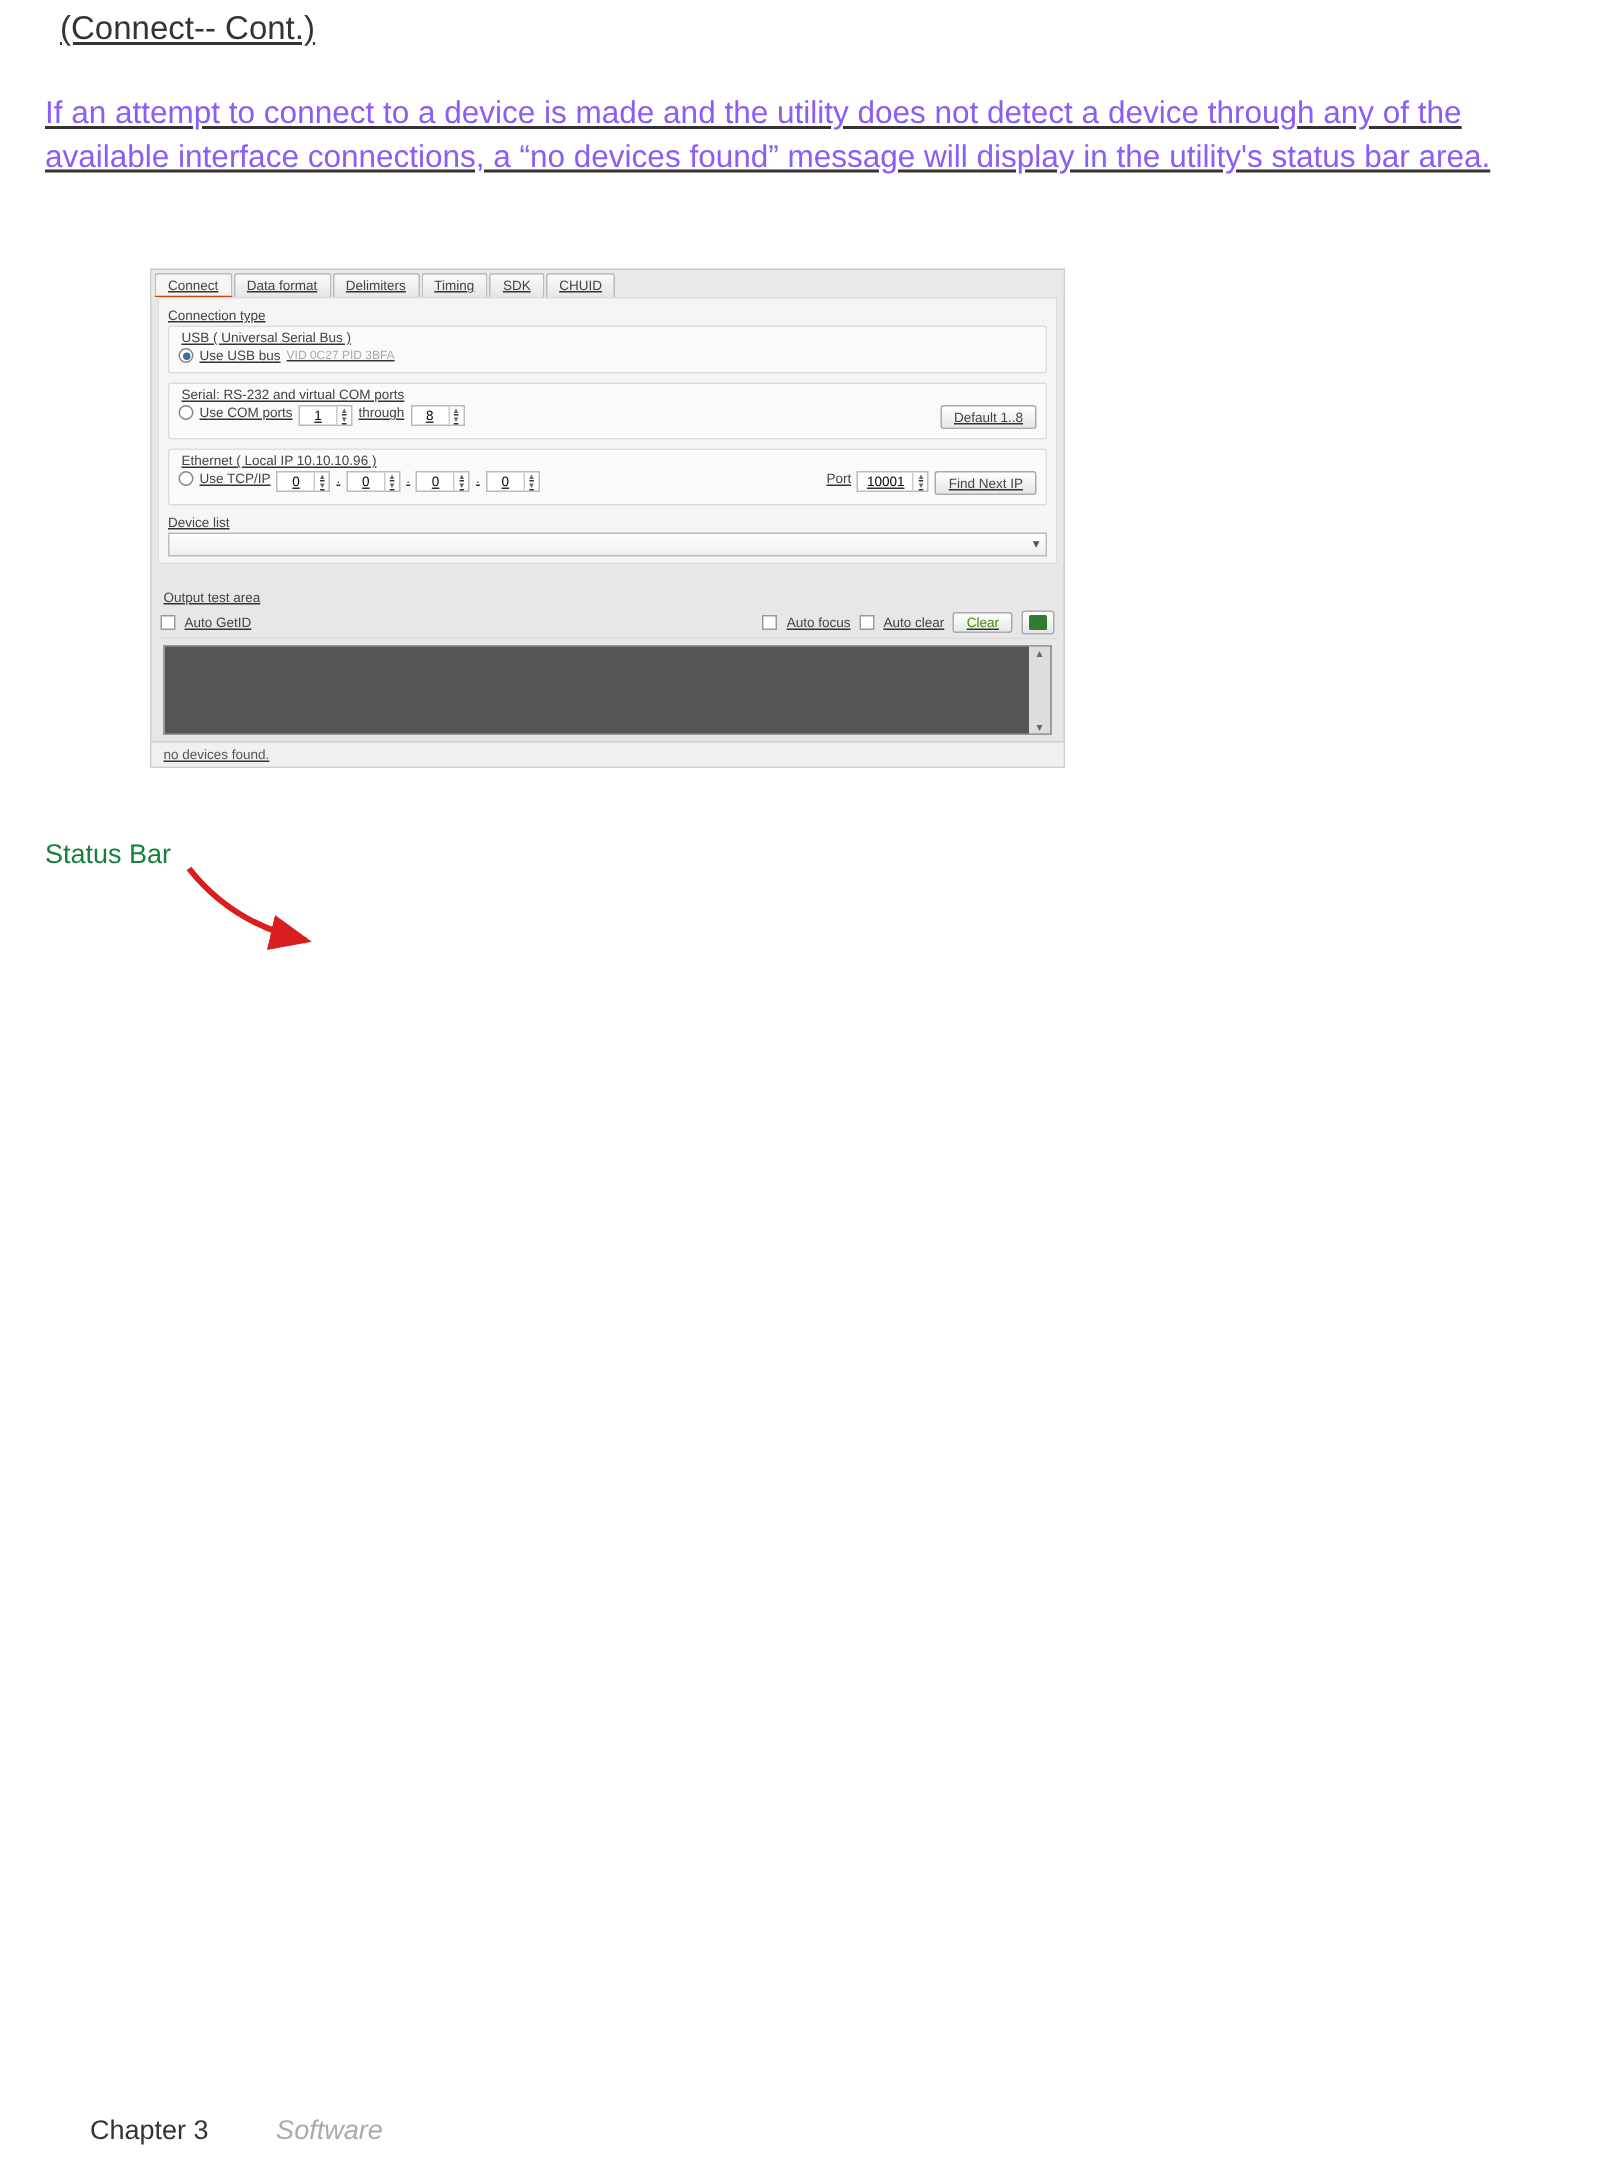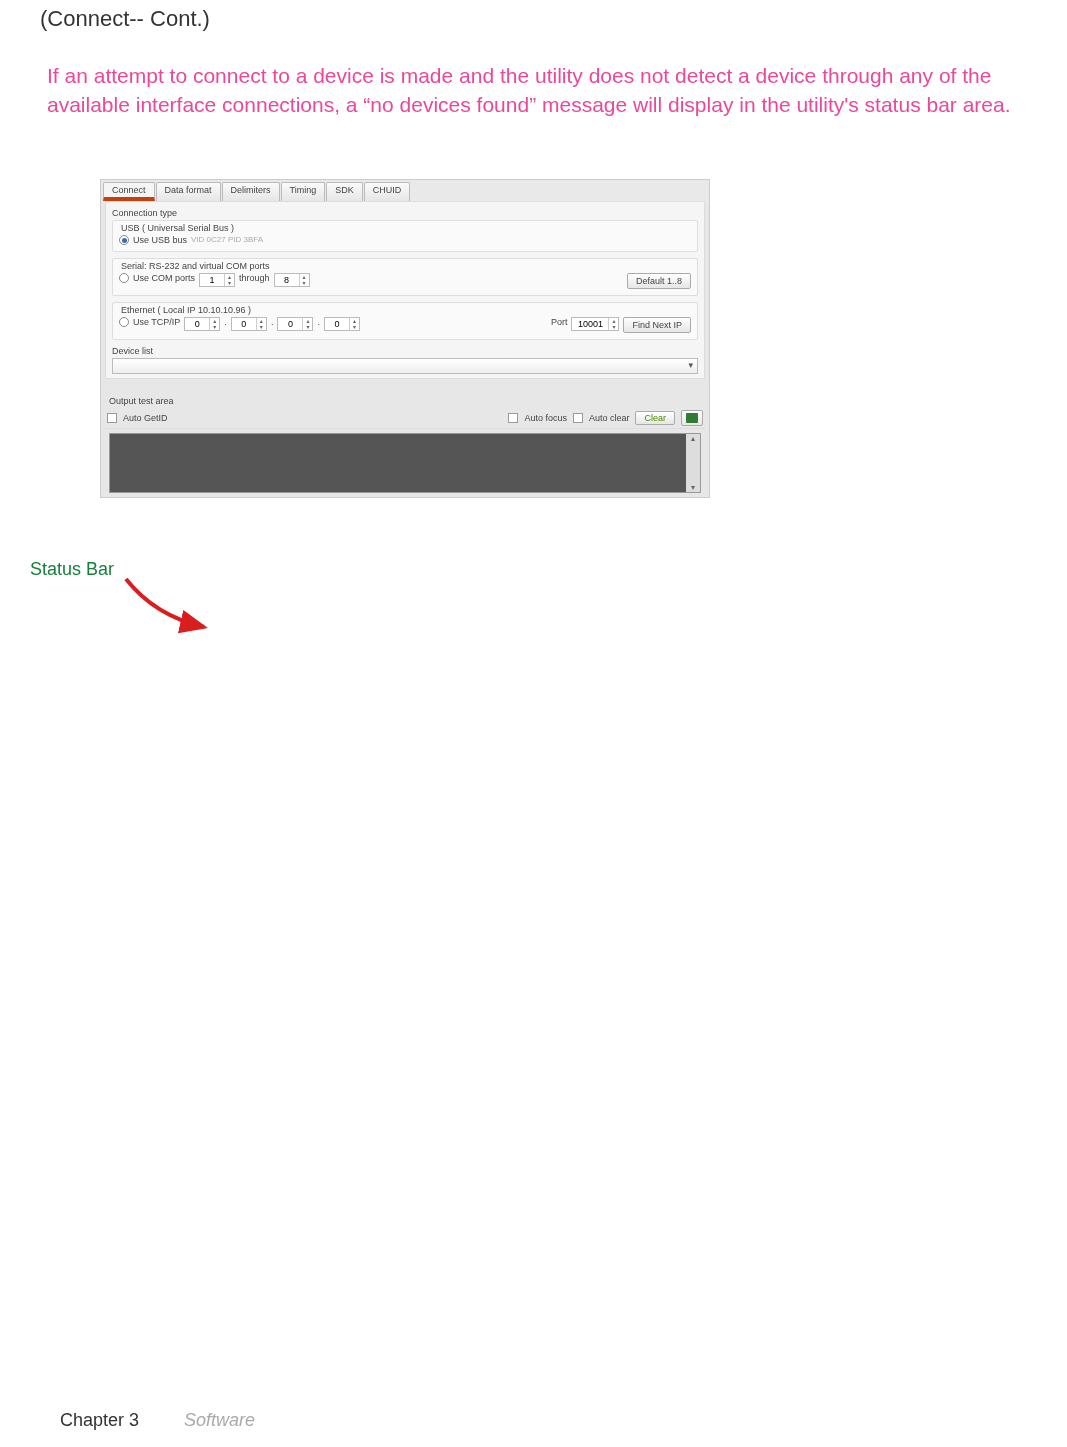--- a/index.html
+++ b/index.html
@@ -6,34 +6,35 @@
   body {
     width: 1067px;
     height: 1447px;
     font-family: Arial, Helvetica, sans-serif;
     background: #ffffff;
     color: #333;
     position: relative;
   }
   .page {
     padding: 0 30px;
+    text-decoration: underline;
   }
   .heading {
     font-size: 22px;
     font-weight: normal;
     color: #333;
     margin-top: 6px;
     margin-left: 10px;
     line-height: 1.2;
   }
   .body-text {
     font-size: 21px;
-    color: #ec4899;
+    color: #8b5cf6;
     margin-top: 30px;
-    margin-left: 17px;
+    margin-left: 0;
     line-height: 1.35;
     max-width: 1010px;
   }
   .figure-wrap {
     position: relative;
     margin-top: 60px;
     margin-left: 70px;
   }
   .callout-label {
     position: absolute;
@@ -70,21 +71,21 @@
     border-bottom: none;
     background: linear-gradient(#fafafa,#e6e6e6);
     padding: 2px 8px;
     font-size: 9px;
     color: #444;
     border-radius: 2px 2px 0 0;
     margin-right: 1px;
   }
   .tab.active {
     background: #f5f5f5;
-    border-bottom: 4px solid #c2410c;
+    border-bottom: 1px solid #c2410c;
     text-align: center;
   }
   .panel {
     background: #f5f5f5;
     border: 1px solid #ddd;
     margin: 0 4px 4px 4px;
     padding: 4px 6px;
   }
   .group-title {
     font-size: 9px;
@@ -393,20 +394,23 @@
             </span>
         </div>
         <div class="textarea-box">
           <div class="textarea-scroll">
             <span>▴</span>
             <span>▾</span>
           </div>
         </div>
       </div>
 
+      <div class="statusbar">
+        <span>no devices found.</span>
+      </div>
     </div>
   </div>
 </div>
 
 <div class="footer">
   <span>Chapter 3</span>
   <span class="soft">Software</span>
 </div>
 
 </body></html>

